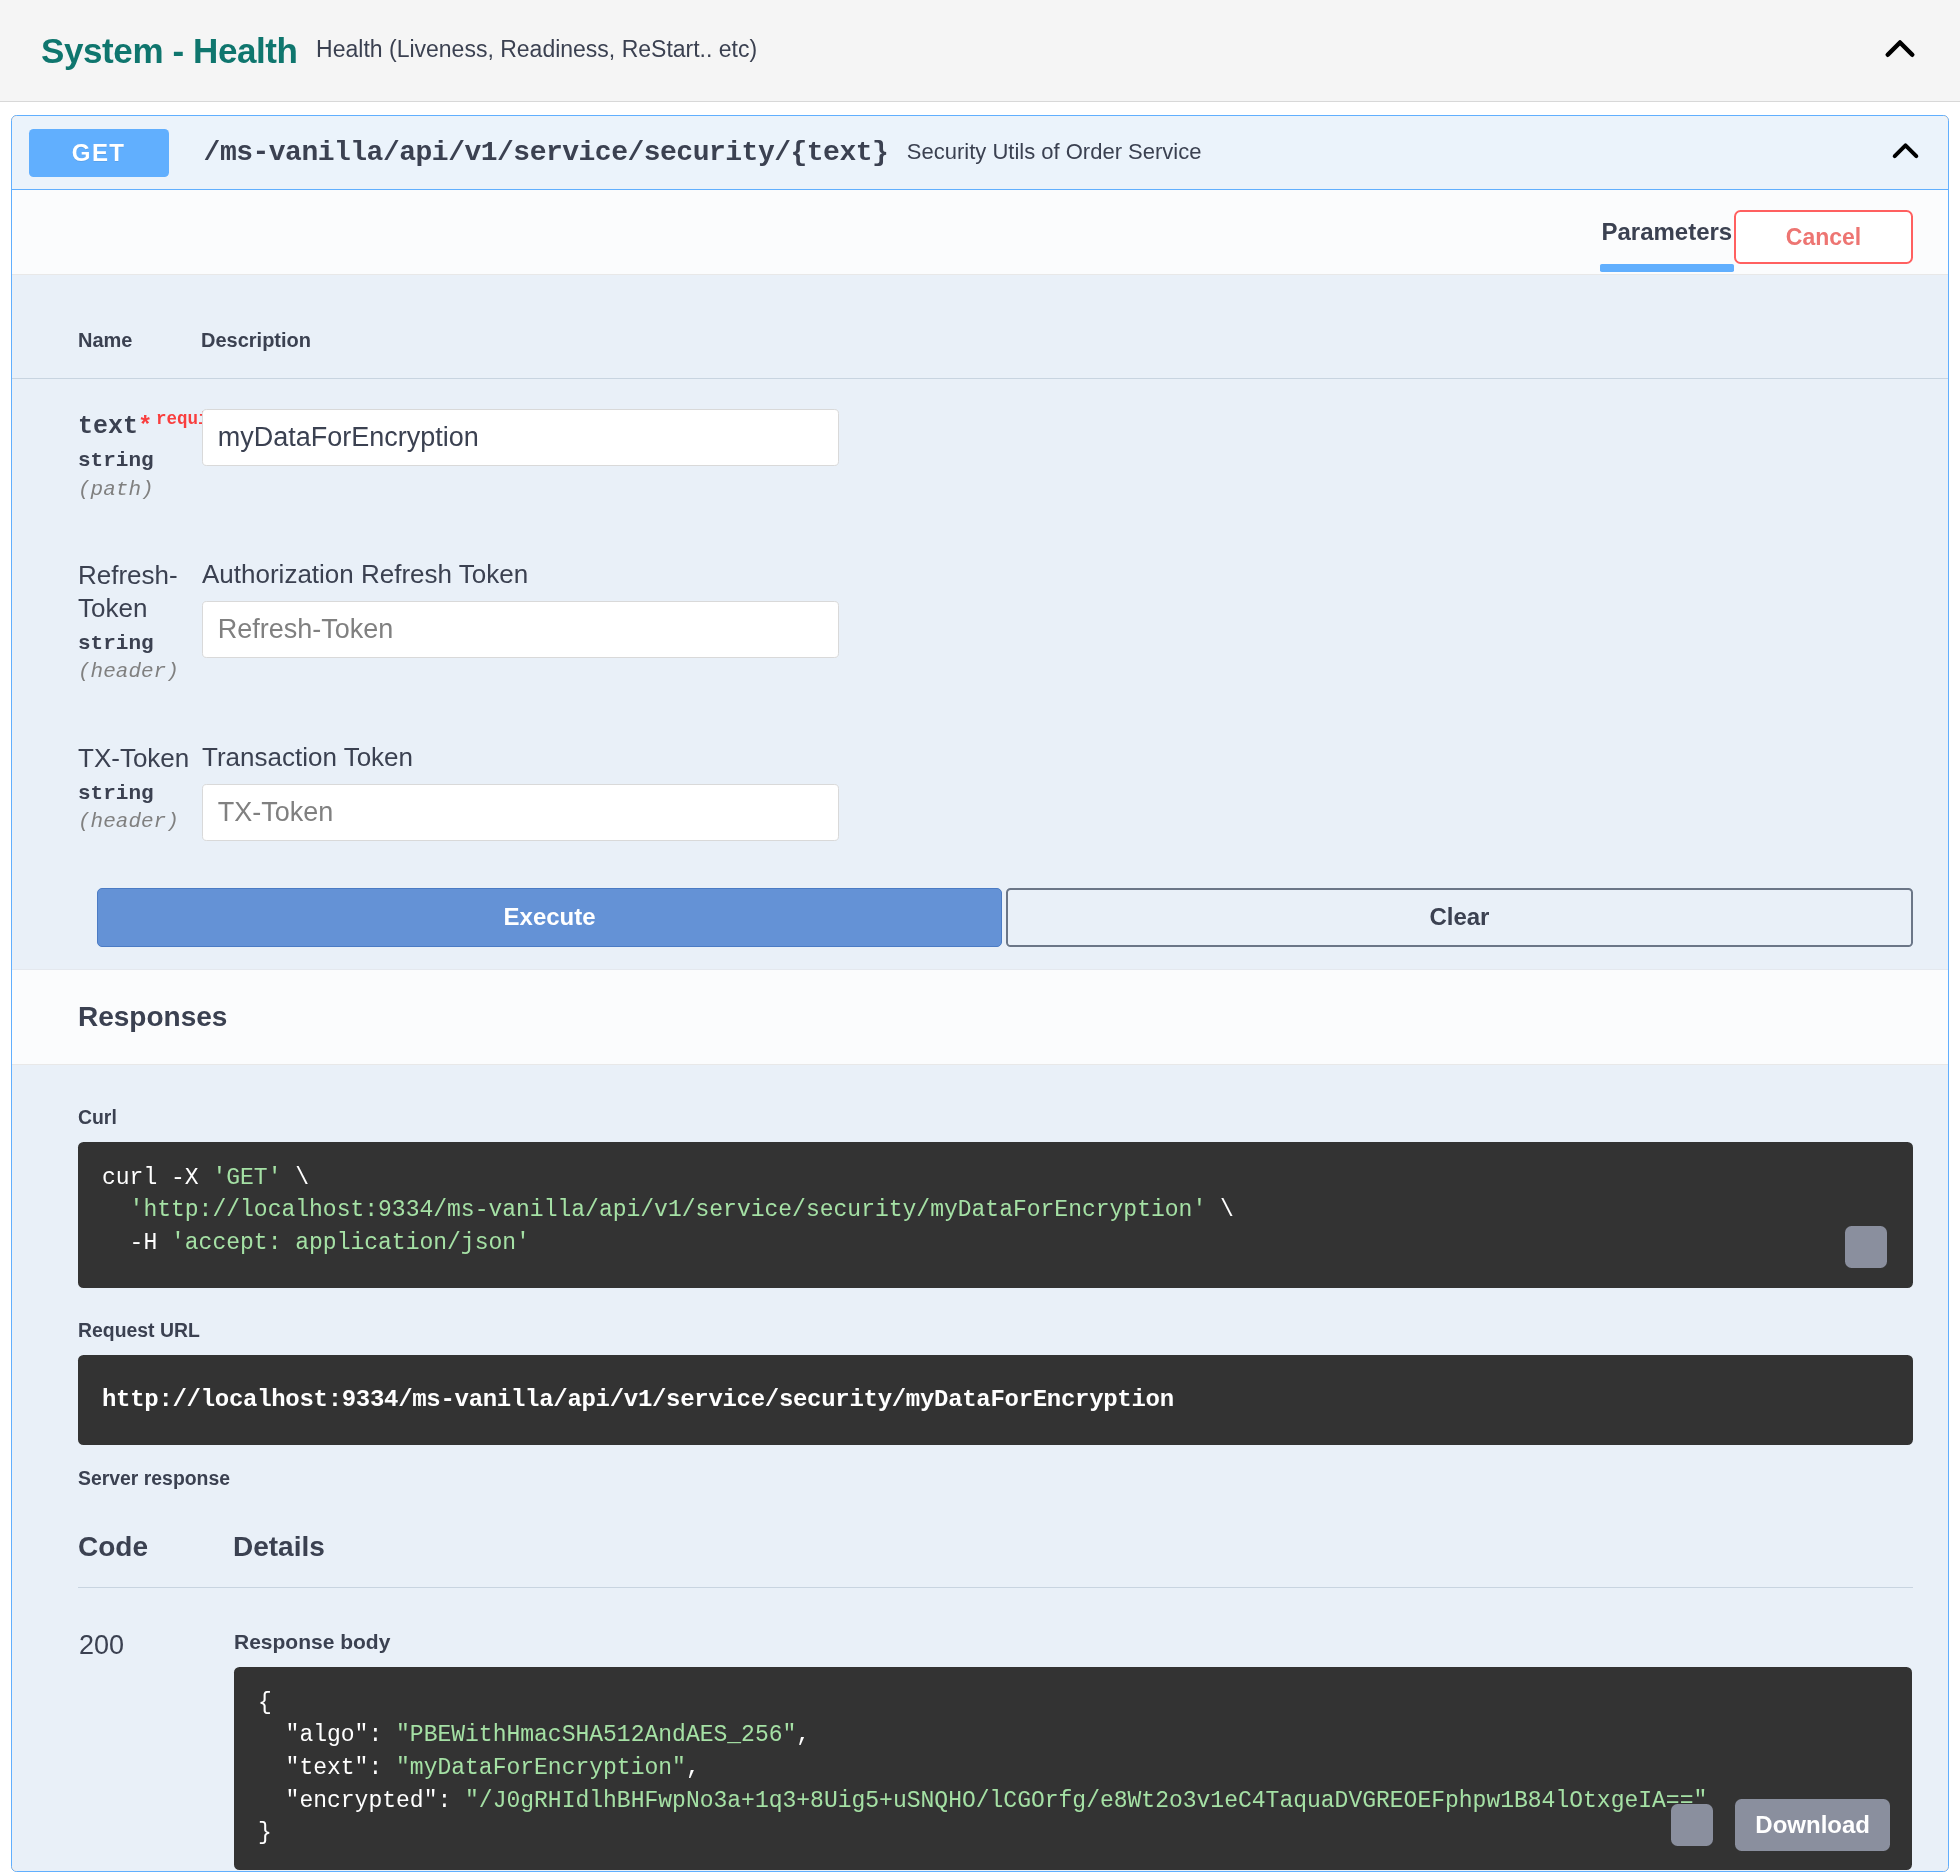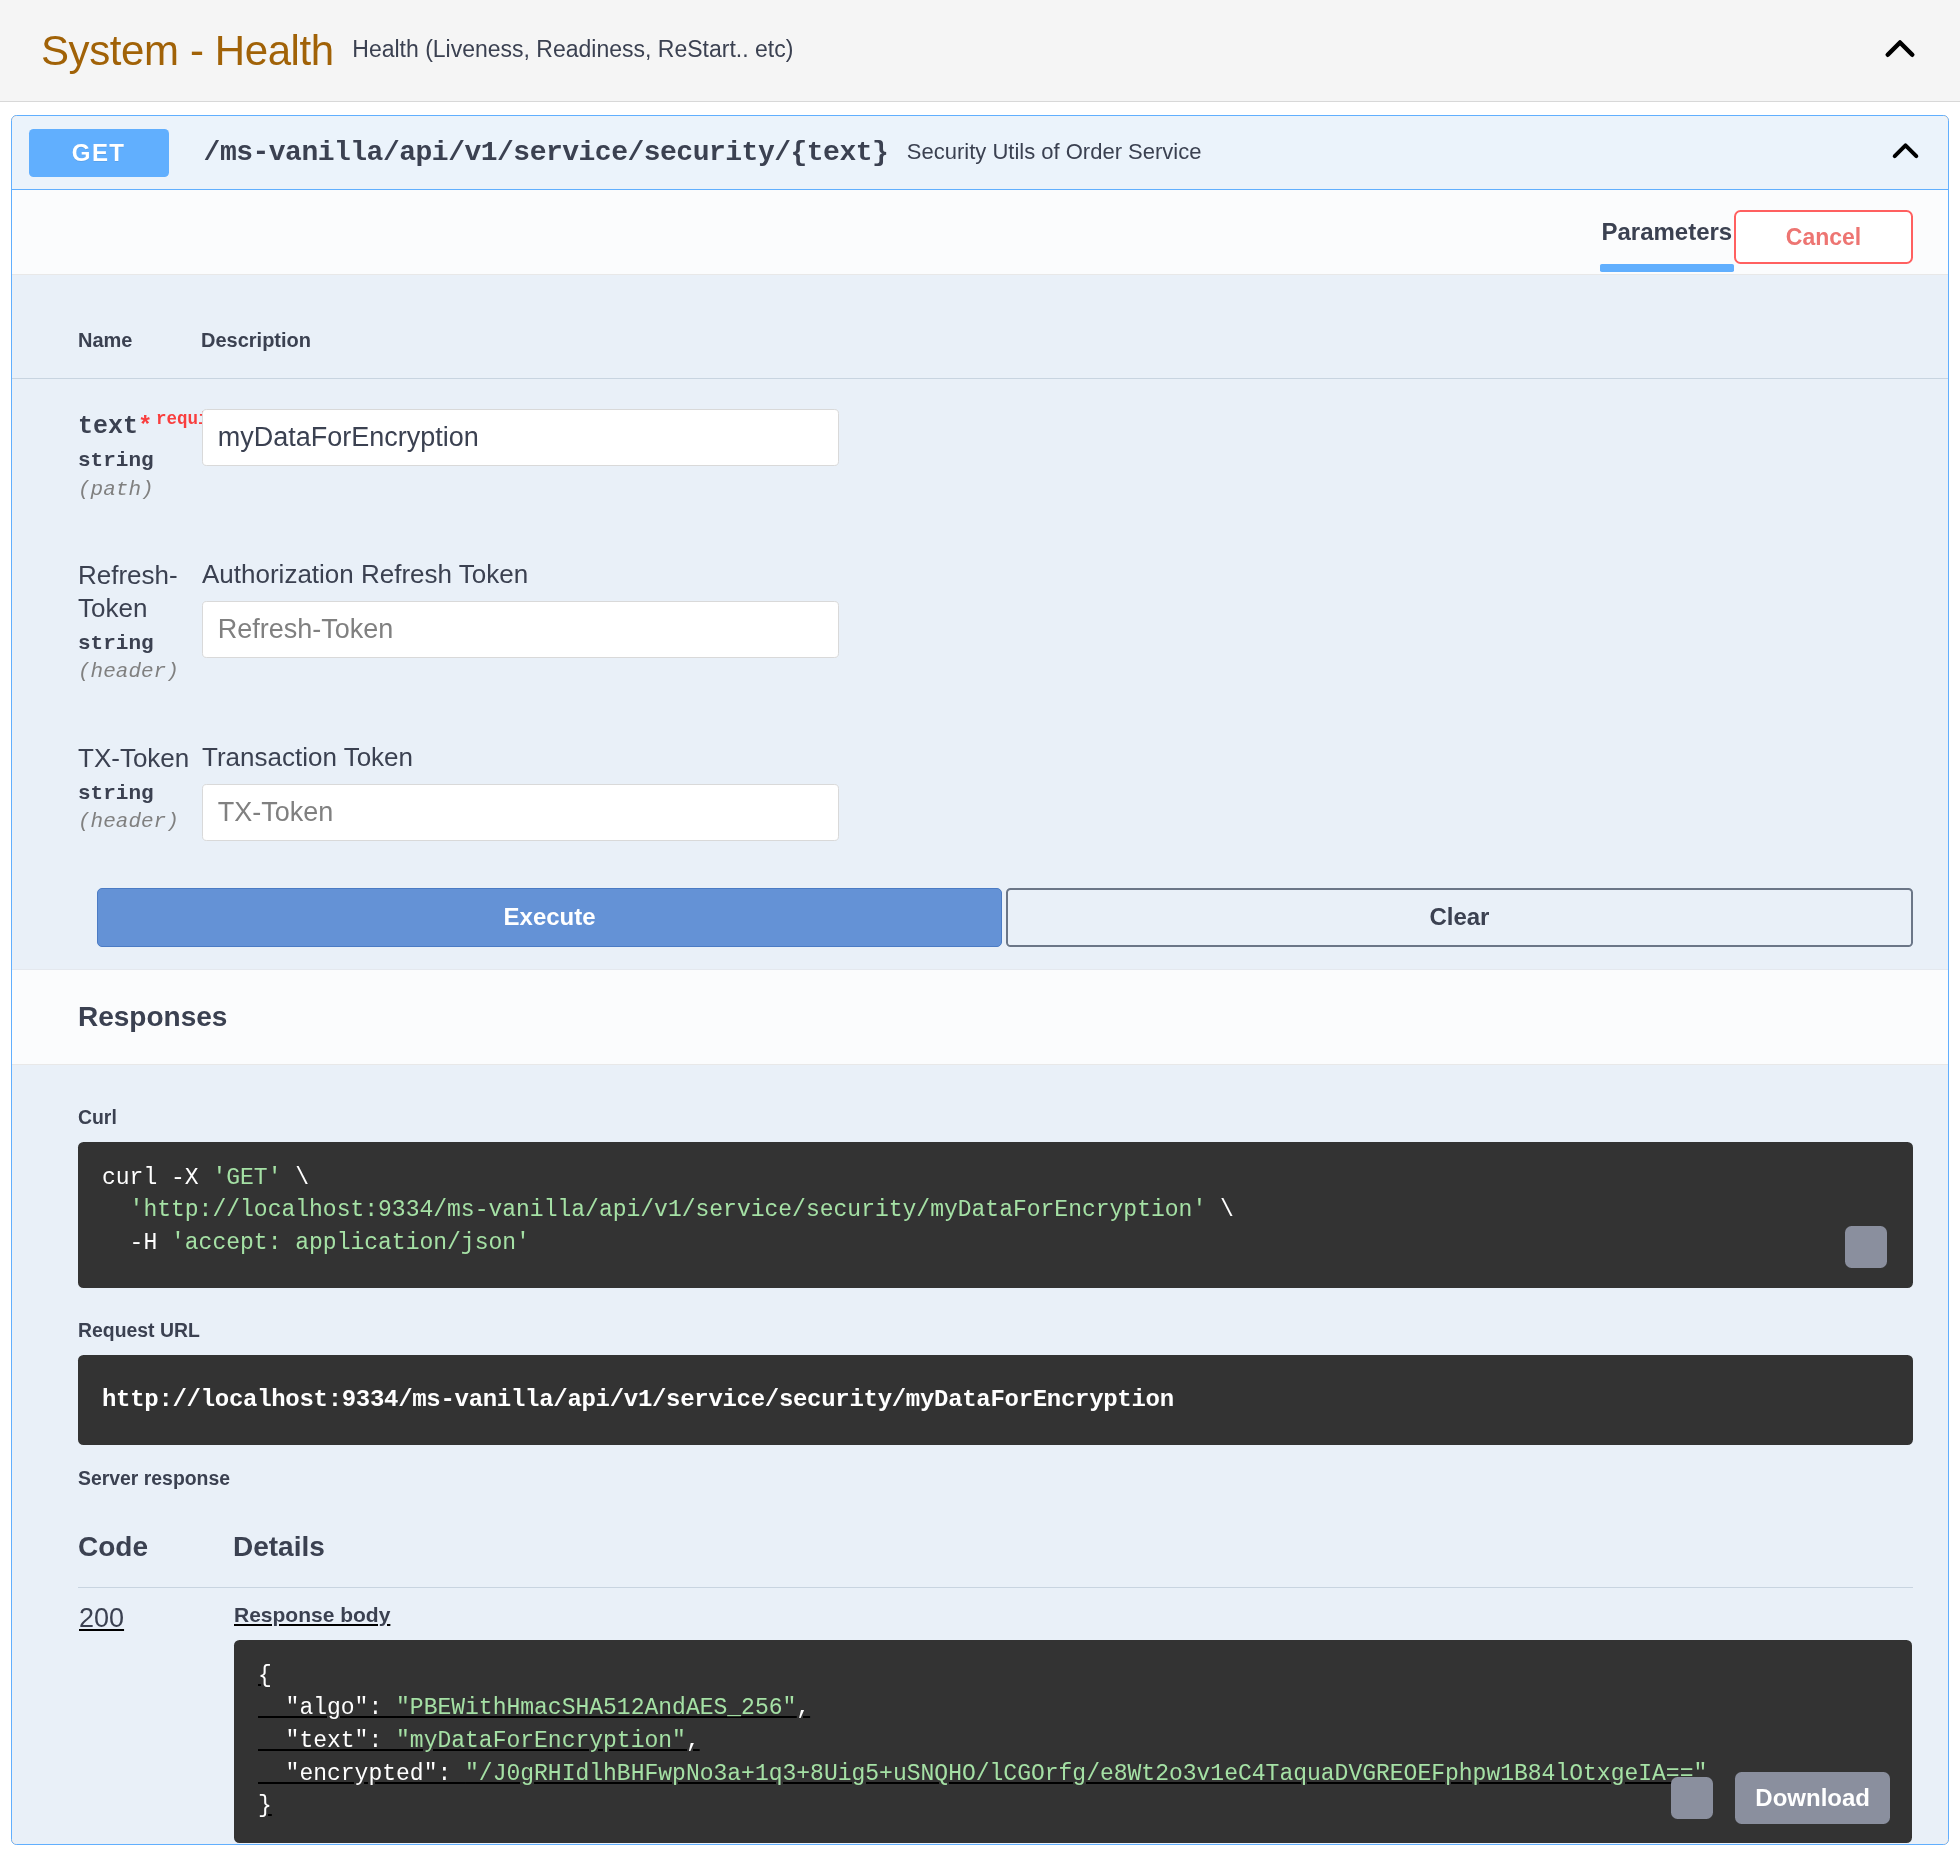--- a/index.html
+++ b/index.html
@@ -17,23 +17,23 @@
   .tag-header {
     height: 102px;
     background: #f5f5f5;
     border-bottom: 0.9px solid #d8d8d8;
     display: flex;
     align-items: center;
     padding: 0 35px 0 41px;
     position: relative;
   }
   .tag-title {
-    font-size: 42px;
-    font-weight: normal;
-    color: #a16207;
+    font-size: 35px;
+    font-weight: bold;
+    color: #0f766e;
     letter-spacing: -0.4px;
     line-height: 1;
     font-family: "Liberation Sans", sans-serif;
   }
   .tag-desc {
     font-size: 23px;
     color: #3b4151;
     margin-left: 18.5px;
     line-height: 1;
     padding-bottom: 2.8px;
@@ -312,21 +312,21 @@
   .resp-table { width: 100%; border-collapse: collapse; table-layout: fixed; }
   .resp-table th {
     text-align: left;
     font-size: 28px;
     font-weight: bold;
     color: #3b4151;
     padding: 28px 0 24px 0;
     border-bottom: 0.9px solid #c8d4e0;
   }
   .resp-col-code { width: 155px; }
-  .resp-table td { vertical-align: top; padding-top: 15px; text-decoration: underline; }
+  .resp-table td { vertical-align: top; padding-top: 42px; }
   .resp-code {
     font-size: 27px;
     color: #3b4151;
     font-family: "Liberation Sans", sans-serif;
   }
   .resp-body-label {
     font-size: 21px;
     font-weight: bold;
     color: #3b4151;
     margin-bottom: 13px;

